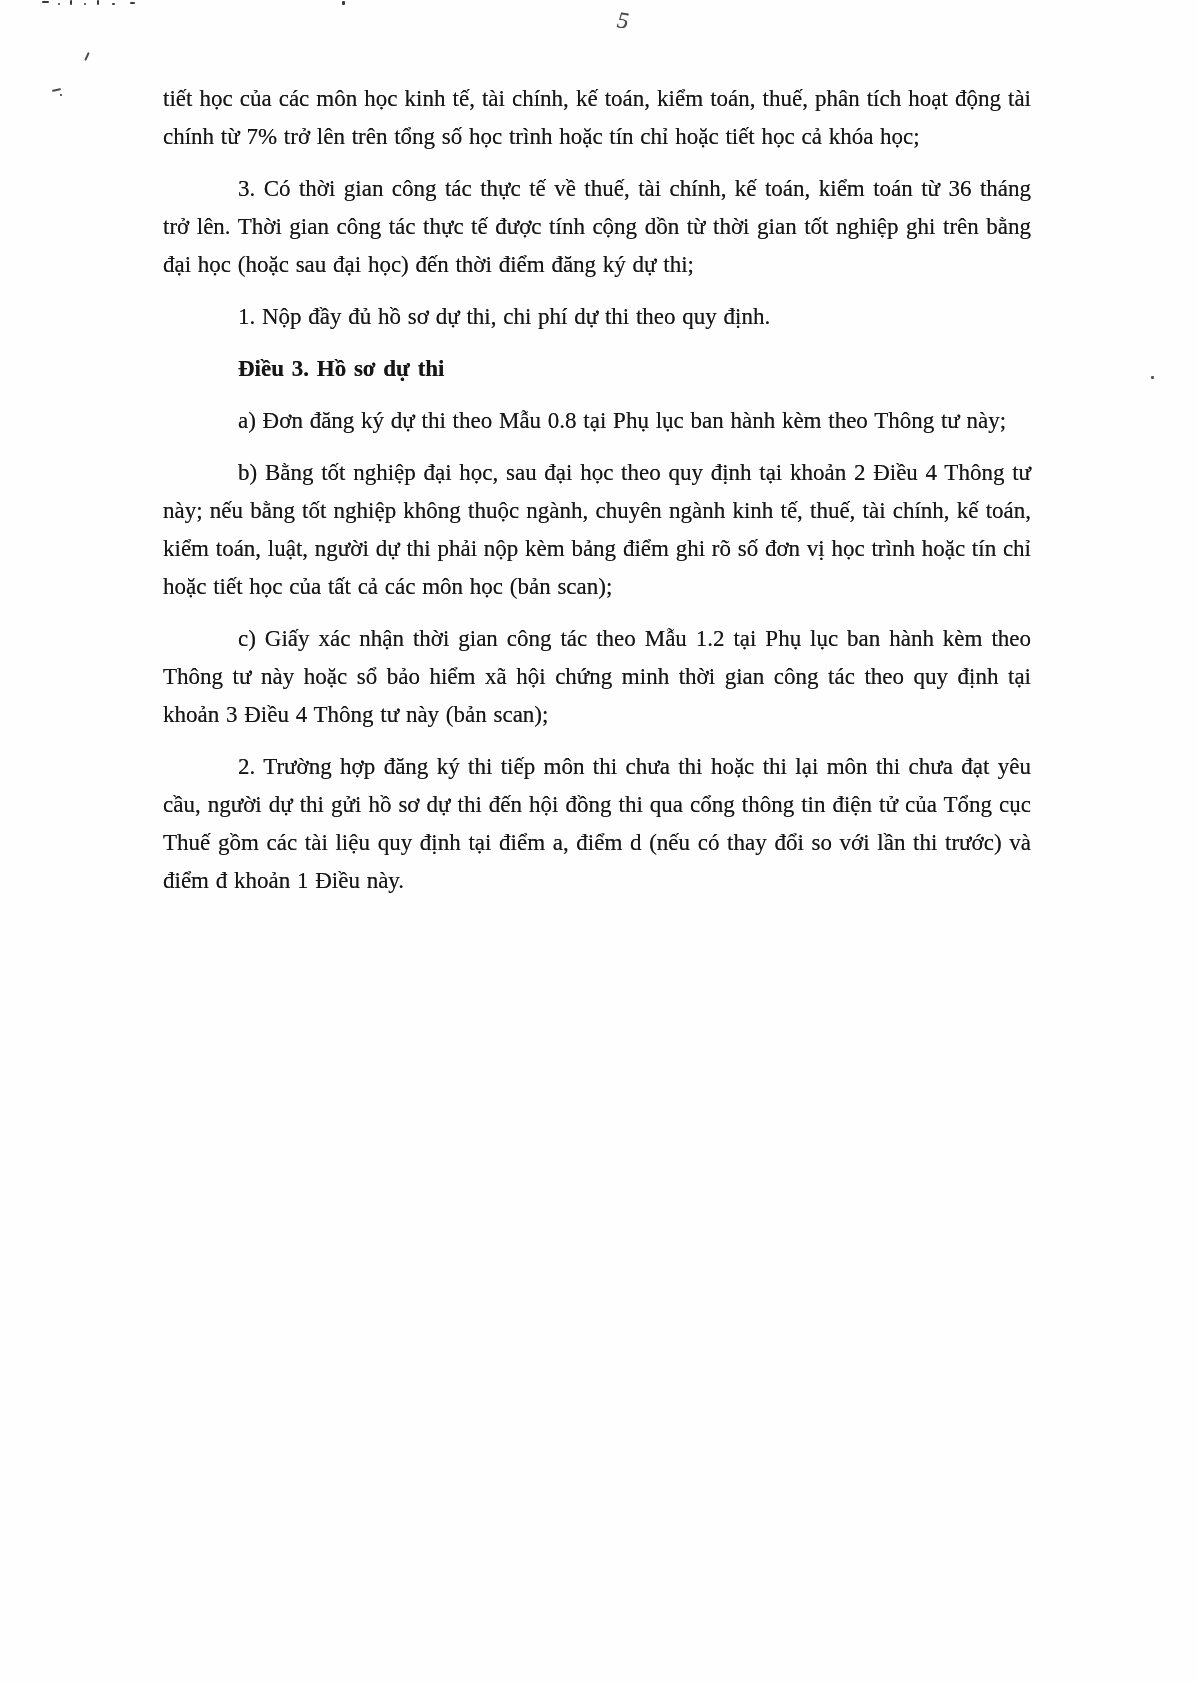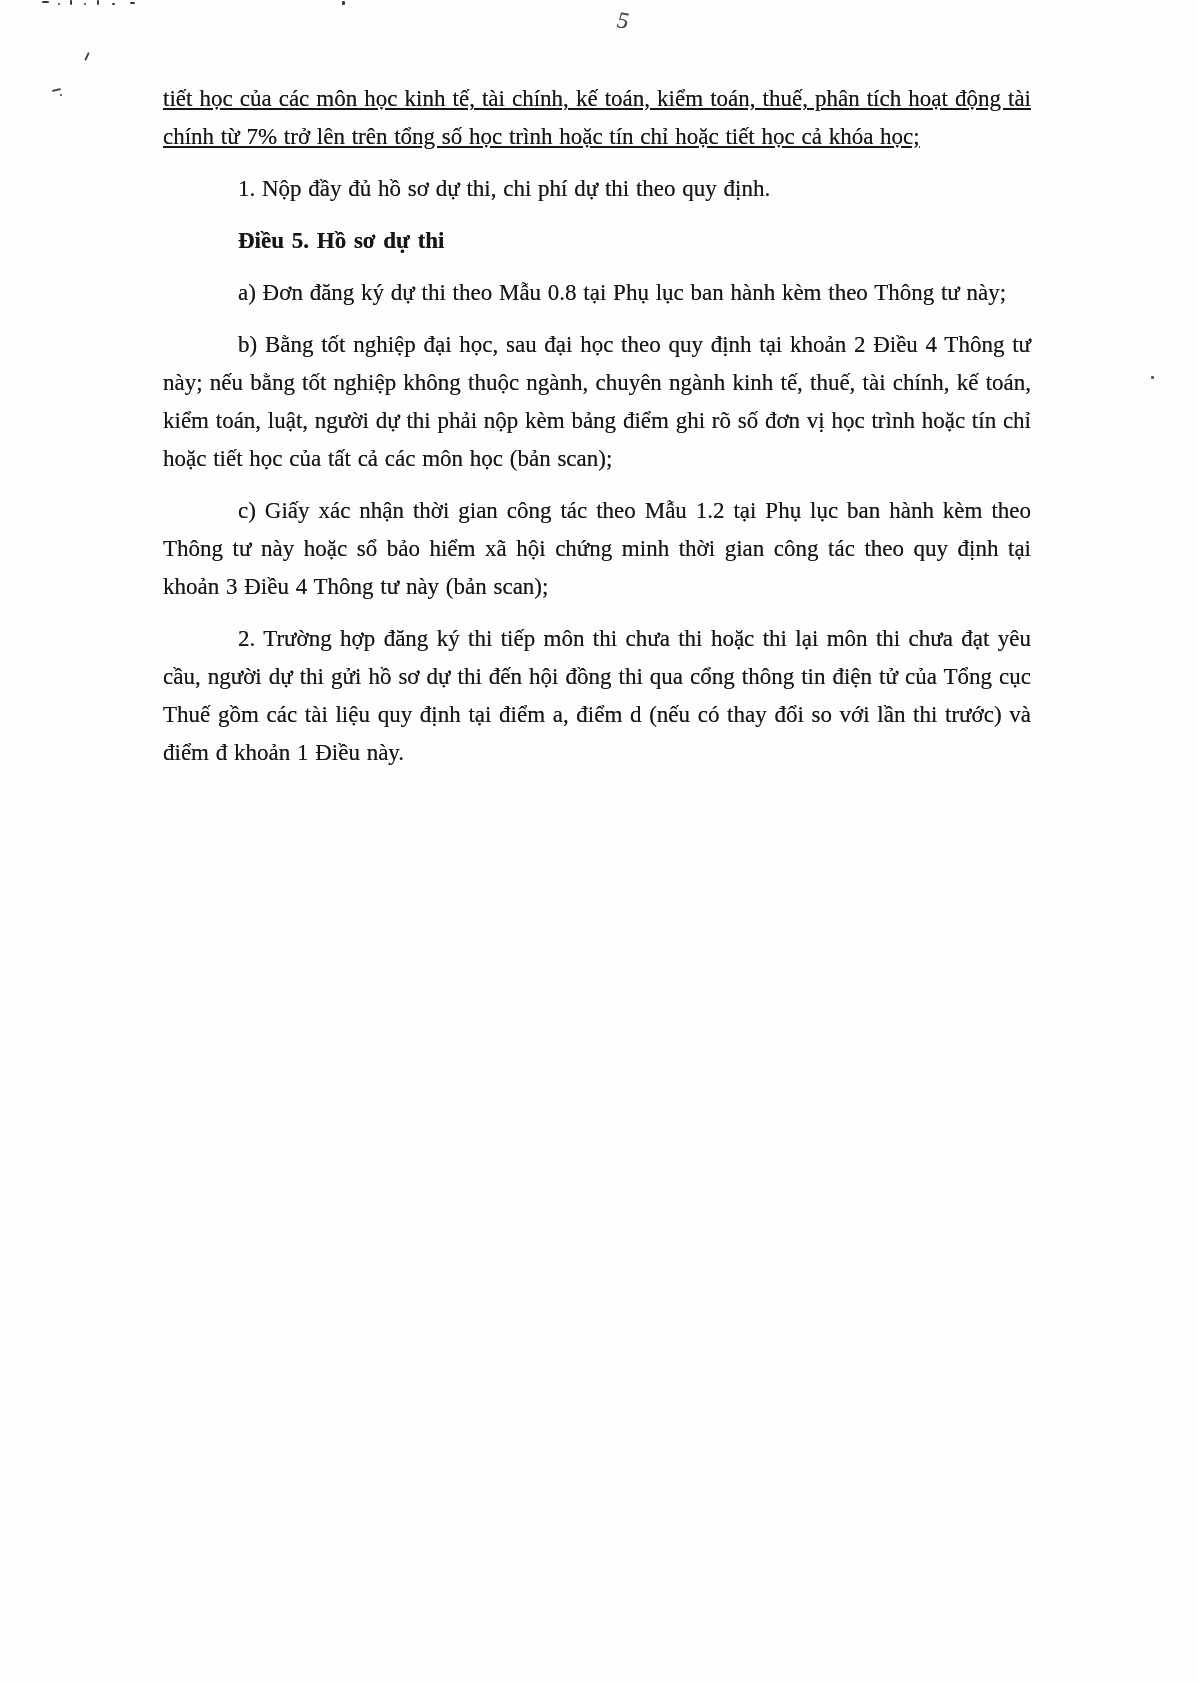--- a/index.html
+++ b/index.html
@@ -30,21 +30,21 @@
   }
   p.para {
     margin: 0 0 14px 0;
     font-size: 23px;
     line-height: 38px;
     text-align: justify;
     text-indent: 75px;
     text-shadow: 0 0 0.6px rgba(10,10,10,0.6);
     word-spacing: 1px;
   }
-  p.para.no-indent { text-indent: 0; text-decoration: underline; }
+  p.para.no-indent { text-indent: 0; }
   p.para.heading {
     font-weight: bold;
     text-align: left;
     word-spacing: 2px;
   }
   
   .speck { position: absolute; background: #3a3a3a; border-radius: 1px; }
   .speck.s1  { left: 42px;  top: 1px;   width: 7px; height: 2px; }
   .speck.s2  { left: 58px;  top: 3px;   width: 2px; height: 2px; }
   .speck.s3  { left: 70px;  top: 0;     width: 2px; height: 5px; }
@@ -74,24 +74,25 @@
   <div class="speck s9"></div>
   <div class="speck s10"></div>
   <div class="speck s11"></div>
   <div class="speck s12"></div>
 
   <div class="page-number">5</div>
 
   <div class="content">
     <p class="para no-indent">tiết học của các môn học kinh tế, tài chính, kế toán, kiểm toán, thuế, phân tích hoạt động tài chính từ 7% trở lên trên tổng số học trình hoặc tín chỉ hoặc tiết học cả khóa học;</p>
 
+    <p class="para">3. Có thời gian công tác thực tế về thuế, tài chính, kế toán, kiểm toán từ 36 tháng trở lên. Thời gian công tác thực tế được tính cộng dồn từ thời gian tốt nghiệp ghi trên bằng đại học (hoặc sau đại học) đến thời điểm đăng ký dự thi;</p>
 
     <p class="para">1. Nộp đầy đủ hồ sơ dự thi, chi phí dự thi theo quy định.</p>
 
-    <p class="para heading">Điều 5. Hồ sơ dự thi</p>
+    <p class="para heading">Điều 3. Hồ sơ dự thi</p>
 
 
     <p class="para">a) Đơn đăng ký dự thi theo Mẫu 0.8 tại Phụ lục ban hành kèm theo Thông tư này;</p>
 
     <p class="para">b) Bằng tốt nghiệp đại học, sau đại học theo quy định tại khoản 2 Điều 4 Thông tư này; nếu bằng tốt nghiệp không thuộc ngành, chuyên ngành kinh tế, thuế, tài chính, kế toán, kiểm toán, luật, người dự thi phải nộp kèm bảng điểm ghi rõ số đơn vị học trình hoặc tín chỉ hoặc tiết học của tất cả các môn học (bản scan);</p>
 
     <p class="para">c) Giấy xác nhận thời gian công tác theo Mẫu 1.2 tại Phụ lục ban hành kèm theo Thông tư này hoặc sổ bảo hiểm xã hội chứng minh thời gian công tác theo quy định tại khoản 3 Điều 4 Thông tư này (bản scan);</p>
 
 
 

